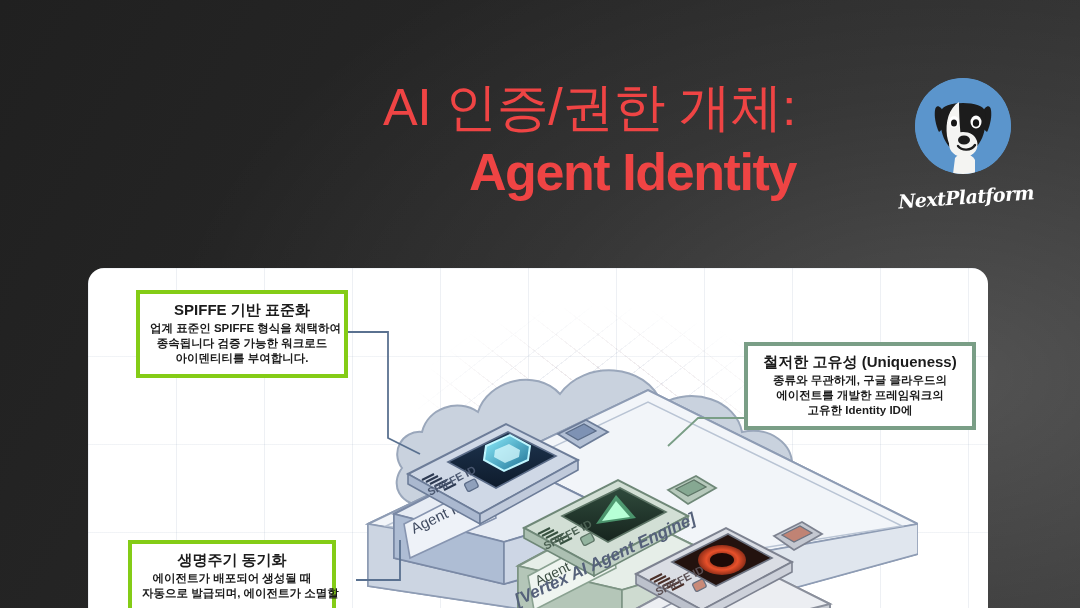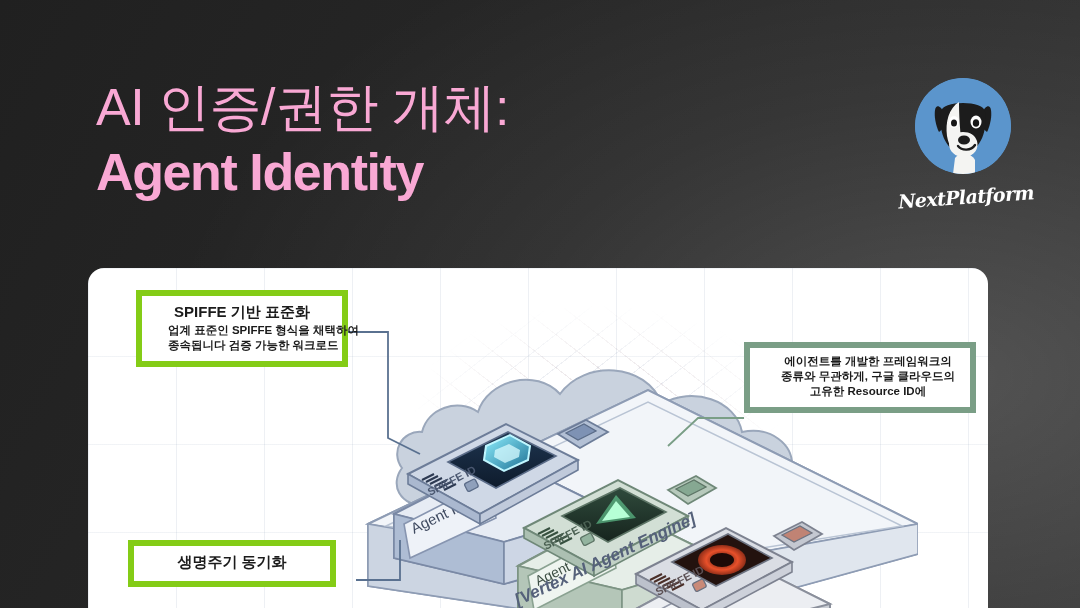--- a/index.html
+++ b/index.html
@@ -18,23 +18,24 @@
   }
 
   
   #header {
     position: absolute; left: 0; top: 0; width: 1080px; height: 250px;
   }
   #title-block {
     position: absolute; left: 96px; top: 76px; width: 700px;
   }
   .title-line {
-    color: #f9a8d4;
+    color: #ef4444;
     letter-spacing: -0.5px;
     white-space: nowrap;
+    text-align: right;
   }
   #title-line-1 {
     font-size: 52px; font-weight: 400; line-height: 62px;
   }
   #title-line-2 {
     font-size: 52px; font-weight: 700; line-height: 68px;
     letter-spacing: -1.4px;
   }
 
   
@@ -88,32 +89,32 @@
   
   #cloud { position: absolute; left: 300px; top: 48px; width: 470px; height: 200px; }
 
   
   #iso { position: absolute; left: 130px; top: 60px; width: 700px; height: 300px; }
 
   
   .callout {
     position: absolute;
     background: #fff;
-    border: 6px solid #84cc16;
+    border: 4px solid #84cc16;
     padding: 6px 10px 8px;
     text-align: center;
     color: #1b1b1b;
   }
   .callout.green { border-color: #7a9e86; }
   .callout-title {
     font-size: 15px; font-weight: 700; line-height: 19px;
     margin-bottom: 2px; white-space: nowrap;
   }
   .callout-body { font-size: 11.5px; font-weight: 700; line-height: 15px; }
-  .callout-body div { white-space: nowrap; margin-left: 16px; }
+  .callout-body div { white-space: nowrap; }
 
   #callout-spiffe   { left: 48px;  top: 22px;  width: 212px; }
   #callout-unique   { left: 656px; top: 74px;  width: 232px; }
   #callout-lifecycle{ left: 40px;  top: 272px; width: 208px; }
 
   #panel-lines { position: absolute; inset: 0; }
 </style>
 </head>
 <body>
 
@@ -316,28 +317,34 @@
     <path d="M260 64 L300 64 L300 170 L332 186" fill="none" stroke="#5a7190" stroke-width="1.8"></path>
     <path d="M656 150 L610 150 L580 178" fill="none" stroke="#7a9e86" stroke-width="1.8"></path>
     <path d="M268 312 L312 312 L312 272" fill="none" stroke="#5a7190" stroke-width="1.8"></path>
   </svg>
 
   <div class="callout" id="callout-spiffe">
     <div class="callout-title">SPIFFE 기반 표준화</div>
     <div class="callout-body">
       <div>업계 표준인 SPIFFE 형식을 채택하여</div>
       <div>종속됩니다 검증 가능한 워크로드</div>
+      <div>아이덴티티를 부여합니다.</div>
     </div>
   </div>
 
   <div class="callout green" id="callout-unique">
+    <div class="callout-title">철저한 고유성 (Uniqueness)</div>
     <div class="callout-body">
+      <div>종류와 무관하게, 구글 클라우드의</div>
       <div>에이전트를 개발한 프레임워크의</div>
-      <div>종류와 무관하게, 구글 클라우드의</div>
-      <div>고유한 Resource ID에</div>
+      <div>고유한 Identity ID에</div>
     </div>
   </div>
 
   <div class="callout" id="callout-lifecycle">
     <div class="callout-title">생명주기 동기화</div>
+    <div class="callout-body">
+      <div>에이전트가 배포되어 생성될 때</div>
+      <div>자동으로 발급되며, 에이전트가 소멸할</div>
+    </div>
   </div>
 
 </div>
 
 </body></html>

